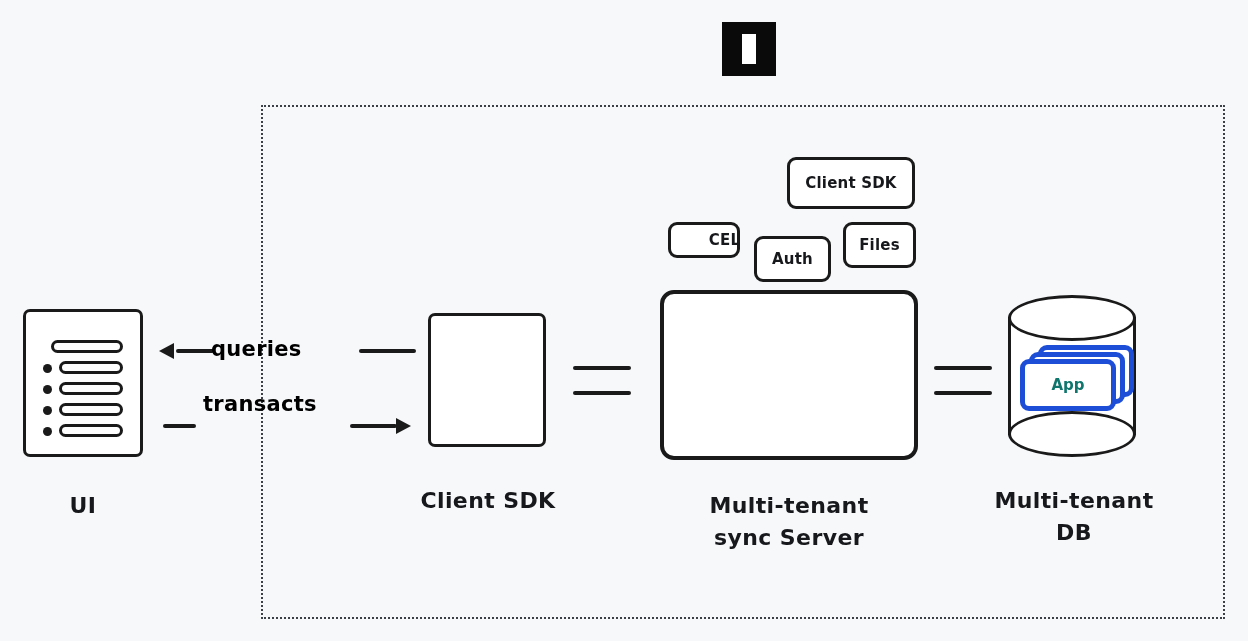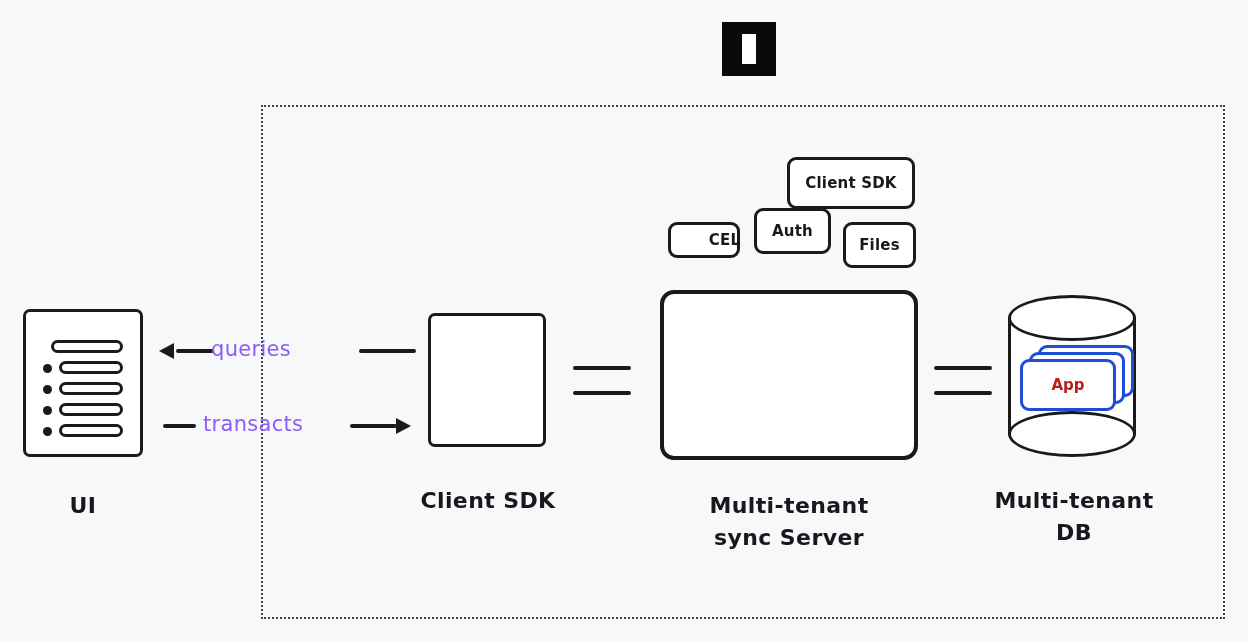--- a/index.html
+++ b/index.html
@@ -53,21 +53,21 @@
     justify-content: center;
     font-family: "DejaVu Sans", sans-serif;
     font-weight: 700;
     font-size: 15px;
     color: #17181b;
     letter-spacing: 0.2px;
   }
   .pill-cursors  { left: 670px; top: 159px; width: 104px; height: 48px; }
   .pill-adminsdk { left: 787px; top: 157px; width: 128px; height: 52px; }
   .pill-cel      { left: 668px; top: 222px; width:  72px; height: 36px; padding-left: 41px; }
-  .pill-auth     { left: 754px; top: 208px; width:  77px; height: 46px; align-items: center; }
+  .pill-auth     { left: 754px; top: 236px; width:  77px; height: 46px; align-items: center; }
   .pill-files    { left: 843px; top: 222px; width:  73px; height: 46px; }
 
   
   .ui-panel {
     left: 23px; top: 309px;
     width: 120px; height: 148px;
     background: #ffffff;
     border: 3.5px solid #1a1a1a;
     border-radius: 7px;
   }
@@ -86,28 +86,28 @@
   .ui-dot {
     position: absolute;
     width: 9px; height: 9px;
     border-radius: 50%;
     background: #1a1a1a;
   }
 
   
   .flow-label {
     font-family: "DejaVu Sans", sans-serif;
-    font-weight: 400;
+    font-weight: 700;
     font-size: 21px;
-    color: #8b5cf6;
+    color: #000000;
     white-space: nowrap;
     letter-spacing: 0.3px;
   }
   .lbl-queries   { left: 211px; top: 337px; }
-  .lbl-transacts { left: 203px; top: 412px; }
+  .lbl-transacts { left: 203px; top: 392px; }
 
   .seg {
     background: #1a1a1a;
     height: 4px;
     border-radius: 2px;
   }
   .seg-q-left-line  { left: 176px; top: 349px; width: 38px; }
   .seg-q-right      { left: 359px; top: 349px; width: 57px; }
   .seg-t-left       { left: 163px; top: 424px; width: 33px; }
   .seg-t-right-line { left: 350px; top: 424px; width: 47px; }
@@ -157,29 +157,29 @@
     background: #ffffff;
     border: 4px solid #1a1a1a;
     border-radius: 14px;
   }
 
   
   .card-stack { position: absolute; }
   .card {
     position: absolute;
     background: #ffffff;
-    border: 3px solid #1d4ed8;
+    border: 5px solid #1d4ed8;
     border-radius: 9px;
     display: flex;
     align-items: center;
     justify-content: center;
     font-family: "DejaVu Sans", sans-serif;
     font-weight: 700;
     font-size: 15px;
-    color: #b91c1c;
+    color: #0f766e;
   }
 
   .db-stack { left: 1020px; top: 345px; width: 116px; height: 68px; }
   .db-stack .c3 { left: 18px; top: 0px;  width: 96px; height: 52px; }
   .db-stack .c2 { left: 9px;  top: 7px;  width: 96px; height: 52px; }
   .db-stack .c1 { left: 0px;  top: 14px; width: 96px; height: 52px; }
 
   
   .cylinder {
     left: 1008px; top: 295px;

